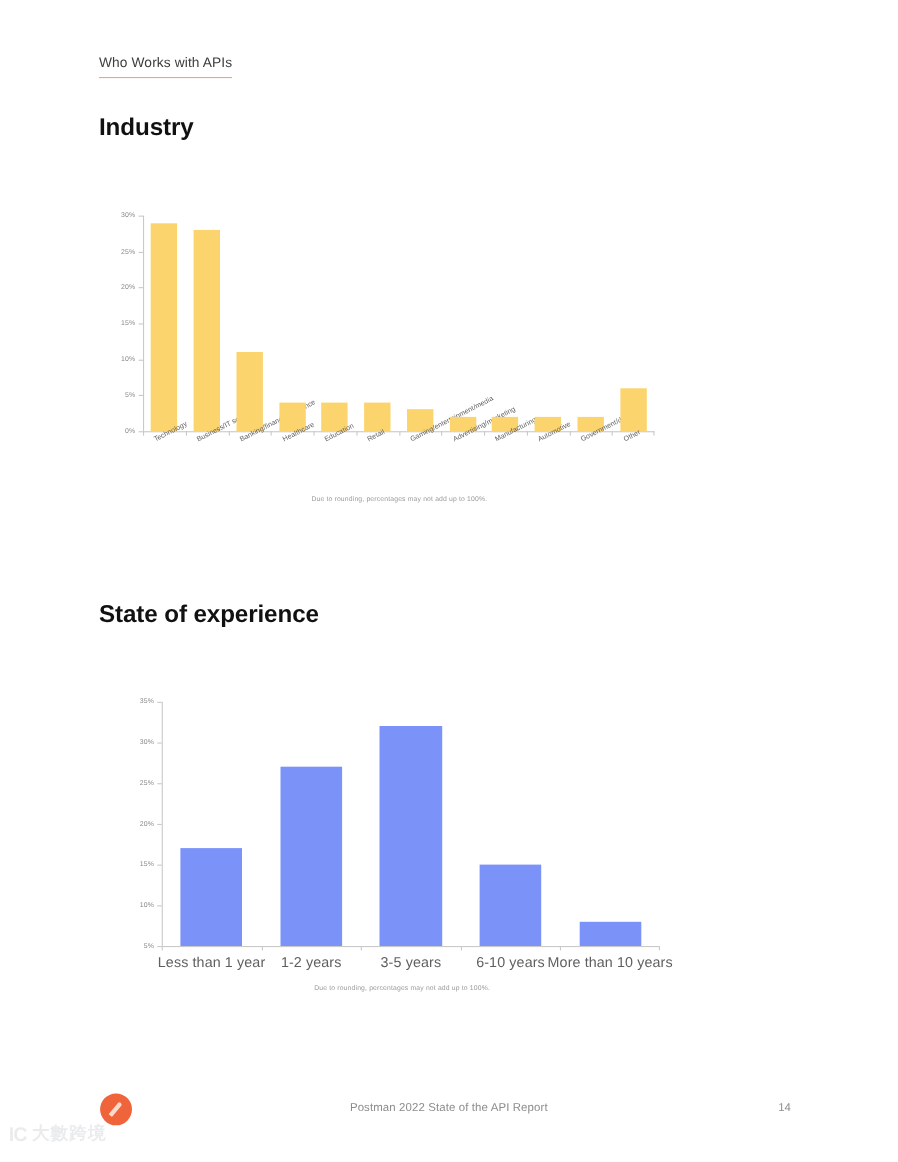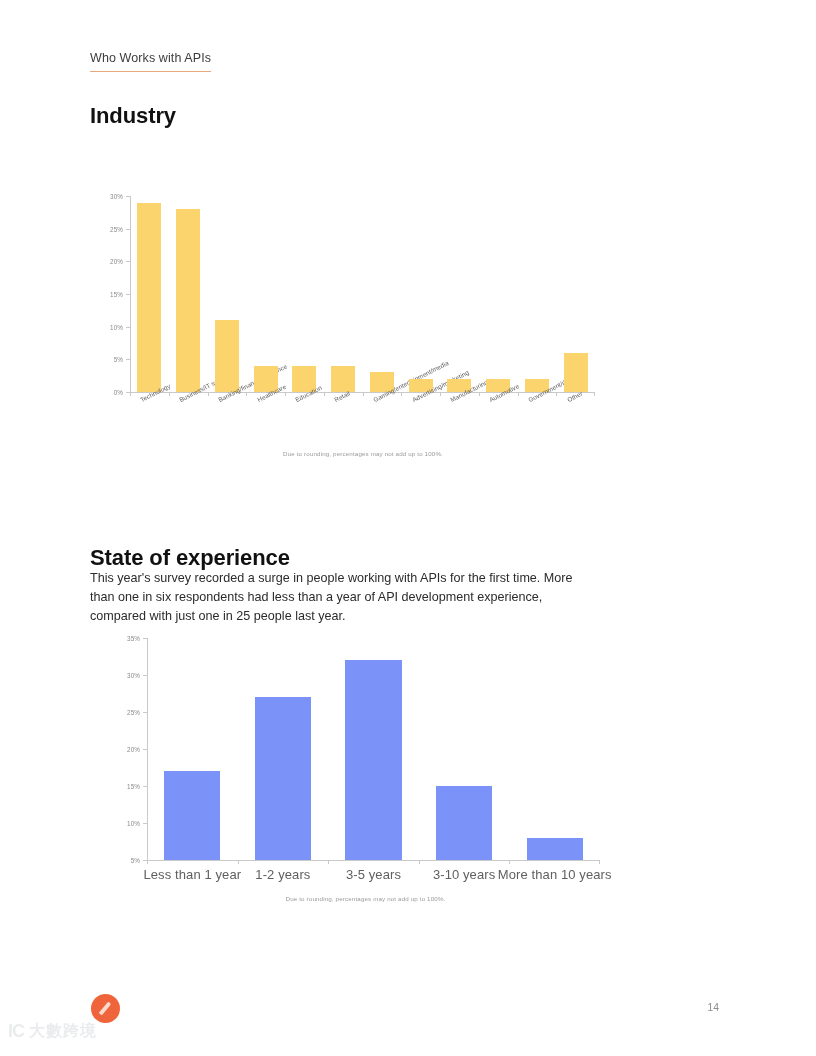--- a/index.html
+++ b/index.html
@@ -287,21 +287,20 @@
           <div class="bar" title="Other: 6%" style="left: 455.613px; width: 24.025px; height: 39.2px; bottom: 0px; background: rgb(251, 212, 109);"></div>
           <div class="xtick-mark" style="left: 448.25px; top: 196px;"></div>
           <div class="xlabel-rot" style="left: 457.625px; top: 201px;">Other</div>
           <div class="xtick-mark" style="left: 486px; top: 196px;"></div>
         </div>
       </div>
   </div>
   <div class="chart-note" id="industry-note">Due to rounding, percentages may not add up to 100%.</div>
 
   <h2 class="section-heading h-years">State of experience</h2>
-  <p class="body-copy p-years">This year's survey recorded a surge in people working with APIs for the first time. More than one in six respondents had less than a year of API development experience, compared with just one in 25 people last year.</p>
 
   <div class="chart" id="chart-years">
     <div class="chart-inner" id="years-inner">
         <div class="plot">
           <div class="axis-line" style="left: 22px; top: 0px; width: 1px; height: 222px;"></div>
           <div class="axis-line" style="left: 22px; top: 222px; width: 453px; height: 1px;"></div>
           <div class="ytick-label" style="left: 0px; top: 0px; width: 15px;">35%</div>
           <div class="ytick-mark" style="left: 18px; top: 0px;"></div>
           <div class="ytick-label" style="left: 0px; top: 37px; width: 15px;">30%</div>
           <div class="ytick-mark" style="left: 18px; top: 37px;"></div>
@@ -319,33 +318,34 @@
           <div class="xtick-mark" style="left: 22px; top: 222px;"></div>
           <div class="xlabel-flat" style="left: 67.3px; top: 229px;">Less than 1 year</div>
           <div class="bar" title="1-2 years: 27%" style="left: 129.814px; width: 56.172px; height: 162.8px; bottom: 0px; background: rgb(123, 147, 249);"></div>
           <div class="xtick-mark" style="left: 112.6px; top: 222px;"></div>
           <div class="xlabel-flat" style="left: 157.9px; top: 229px;">1-2 years</div>
           <div class="bar" title="3-5 years: 32%" style="left: 220.414px; width: 56.172px; height: 199.8px; bottom: 0px; background: rgb(123, 147, 249);"></div>
           <div class="xtick-mark" style="left: 203.2px; top: 222px;"></div>
           <div class="xlabel-flat" style="left: 248.5px; top: 229px;">3-5 years</div>
           <div class="bar" title="6-10 years: 15%" style="left: 311.014px; width: 56.172px; height: 74px; bottom: 0px; background: rgb(123, 147, 249);"></div>
           <div class="xtick-mark" style="left: 293.8px; top: 222px;"></div>
-          <div class="xlabel-flat" style="left: 339.1px; top: 229px;">3-10 years</div>
+          <div class="xlabel-flat" style="left: 339.1px; top: 229px;">6-10 years</div>
           <div class="bar" title="More than 10 years: 8%" style="left: 401.614px; width: 56.172px; height: 22.2px; bottom: 0px; background: rgb(123, 147, 249);"></div>
           <div class="xtick-mark" style="left: 384.4px; top: 222px;"></div>
           <div class="xlabel-flat" style="left: 429.7px; top: 229px;">More than 10 years</div>
           <div class="xtick-mark" style="left: 474px; top: 222px;"></div>
         </div>
       </div>
   </div>
   <div class="chart-note" id="years-note">Due to rounding, percentages may not add up to 100%.</div>
 
   <div class="footer-logo">
     <span class="rocket"></span>
   </div>
+  <div class="footer-center">Postman 2022 State of the API Report</div>
   <div class="footer-page">14</div>
 
   <div class="watermark">
     <span class="wm-mark">IC</span>
     <span class="wm-text">大數跨境</span>
   </div>
 
 </div>
 
 </body></html>

